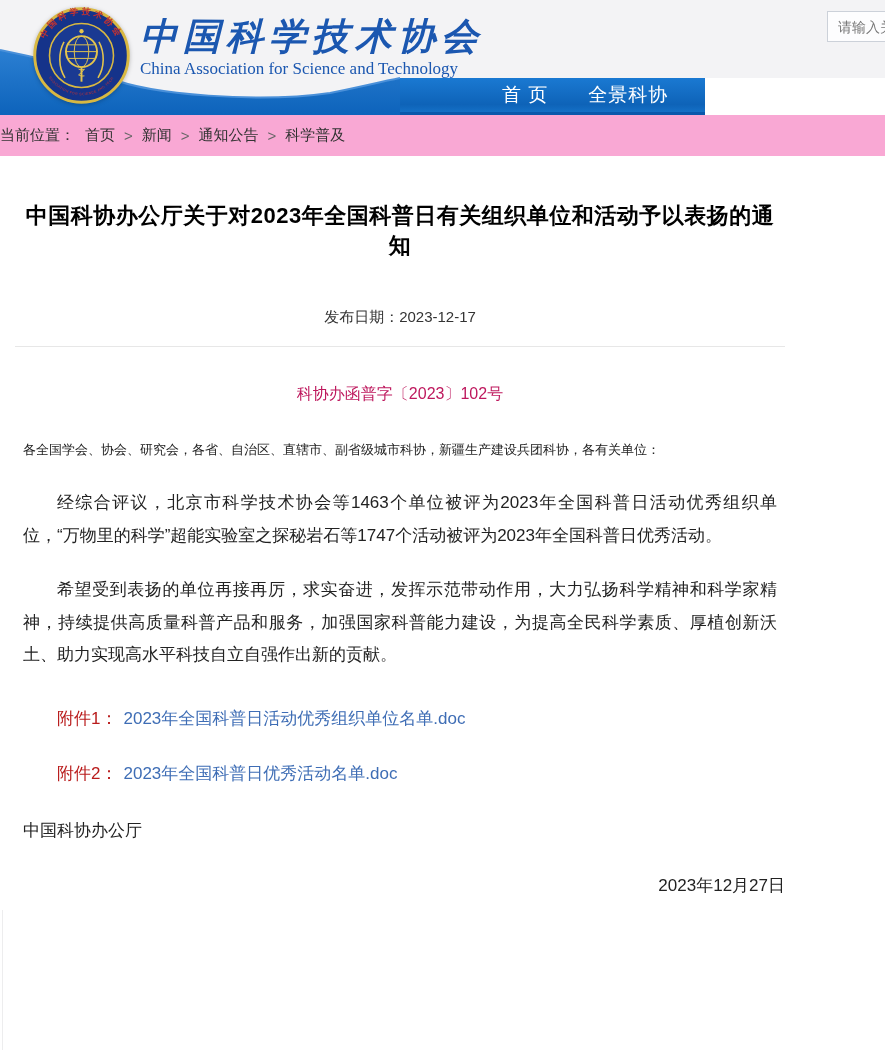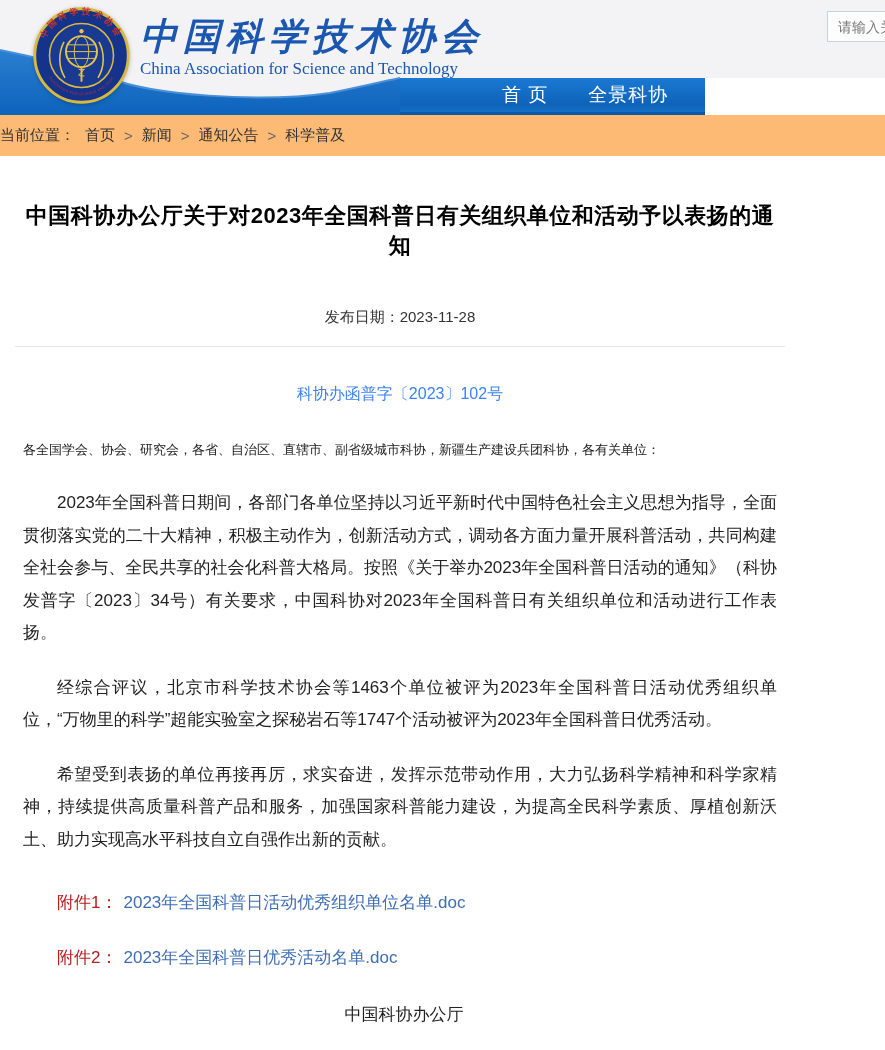--- a/index.html
+++ b/index.html
@@ -23,42 +23,42 @@
   .logo-zh { color:#1b57b0; font-size:37px; font-weight:700; letter-spacing:6px;
              font-family:"Liberation Serif","DejaVu Serif",serif; font-style:italic; line-height:40px; }
   .logo-en { color:#1b57b0; font-size:17px; font-family:"Liberation Serif","DejaVu Serif",serif; margin-top:2px; }
 
   .search-input { position:absolute; left:827px; top:11px; width:140px; height:31px;
                   border:1px solid #ccd1d9; background:#fdfdfe; font-size:14px; color:#555;
                   padding:0 10px; outline:none; z-index:4; }
   .search-input::placeholder { color:#777; }
 
   
-  .breadcrumb-bar { position:absolute; left:0; top:115px; width:885px; height:41px; background:#fdba74;
+  .breadcrumb-bar { position:absolute; left:0; top:115px; width:885px; height:41px; background:#f9a8d4;
                     display:flex; align-items:center; font-size:15px; color:#333; }
   .bc-label { color:#333; margin-right:10px; }
   .bc-link { color:#333; text-decoration:none; cursor:pointer; }
   .bc-sep { color:#666; margin:0 9px; }
 
   
   .content-left-border { position:absolute; left:2px; top:160px; width:1px; height:890px; background:#ededee; }
   .article { position:absolute; left:0; top:156px; width:800px; padding:8px 23px; background:#fff; }
   .article-title { padding-top:37px; text-align:center; font-size:22px; font-weight:700; color:#000;
                    letter-spacing:.5px; line-height:30px; }
   .pub-date { margin-top:47px; text-align:center; font-size:15px; color:#333; }
   .divider { border:none; border-top:1px solid #e7e7e7; margin:19px -8px 0 -8px; }
-  .doc-no { margin-top:36px; text-align:center; font-size:16px; color:#3b82f6; line-height:22px; }
+  .doc-no { margin-top:36px; text-align:center; font-size:16px; color:#be185d; line-height:22px; }
   .salutation { margin-top:30px; font-size:13px; color:#222; line-height:30px; }
   .body-para { margin-top:22px; text-indent:2em; font-size:17px; color:#222; line-height:32.5px; text-align:justify; }
   .body-para + .body-para { margin-top:22px; }
   .attachment { margin-top:31px; padding-left:34px; font-size:17px; line-height:32px; }
   .attachment + .attachment { margin-top:23px; }
   .att-label { color:#b91c1c; margin-right:6px; }
   .att-link { color:#3e6db5; text-decoration:none; cursor:pointer;margin-top:24px; }
-  .signature { margin-top:25px; margin-right:-8px; text-align:center; font-size:17px; color:#222; line-height:32px; }
+  .signature { margin-top:25px; margin-right:-8px; text-align:left; font-size:17px; color:#222; line-height:32px; }
   .sign-date { margin-top:23px; margin-right:-8px; text-align:right; font-size:17px; color:#222; line-height:32px; }
 </style>
 </head>
 <body>
 
 <div class="page">
 
   <header class="site-header"></header>
 
   <nav class="main-nav">
@@ -130,30 +130,29 @@
     <span class="bc-sep">&gt;</span>
     <a class="bc-link">科学普及</a>
   </div>
 
   <div class="content-left-border"></div>
 
   <main class="article">
     <h1 class="article-title">中国科协办公厅关于对2023年全国科普日有关组织单位和活动予以表扬的通知</h1>
 
     <div class="pub-date">
-      <span>发布日期：</span><span>2023-11-28</span>
+      <span>发布日期：</span><span>2023-12-17</span>
     </div>
 
     <hr class="divider">
 
     <div class="doc-no">科协办函普字〔2023〕102号</div>
 
     <p class="salutation">各全国学会、协会、研究会，各省、自治区、直辖市、副省级城市科协，新疆生产建设兵团科协，各有关单位：</p>
 
-    <p class="body-para">2023年全国科普日期间，各部门各单位坚持以习近平新时代中国特色社会主义思想为指导，全面贯彻落实党的二十大精神，积极主动作为，创新活动方式，调动各方面力量开展科普活动，共同构建全社会参与、全民共享的社会化科普大格局。按照《关于举办2023年全国科普日活动的通知》（科协发普字〔2023〕34号）有关要求，中国科协对2023年全国科普日有关组织单位和活动进行工作表扬。</p>
     <p class="body-para">经综合评议，北京市科学技术协会等1463个单位被评为2023年全国科普日活动优秀组织单位，“万物里的科学”超能实验室之探秘岩石等1747个活动被评为2023年全国科普日优秀活动。</p>
     <p class="body-para">希望受到表扬的单位再接再厉，求实奋进，发挥示范带动作用，大力弘扬科学精神和科学家精神，持续提供高质量科普产品和服务，加强国家科普能力建设，为提高全民科学素质、厚植创新沃土、助力实现高水平科技自立自强作出新的贡献。</p>
 
     <div class="attachment">
       <span class="att-label">附件1：</span><a class="att-link">2023年全国科普日活动优秀组织单位名单.doc</a>
     </div>
     <div class="attachment">
       <span class="att-label">附件2：</span><a class="att-link">2023年全国科普日优秀活动名单.doc</a>
     </div>
 

